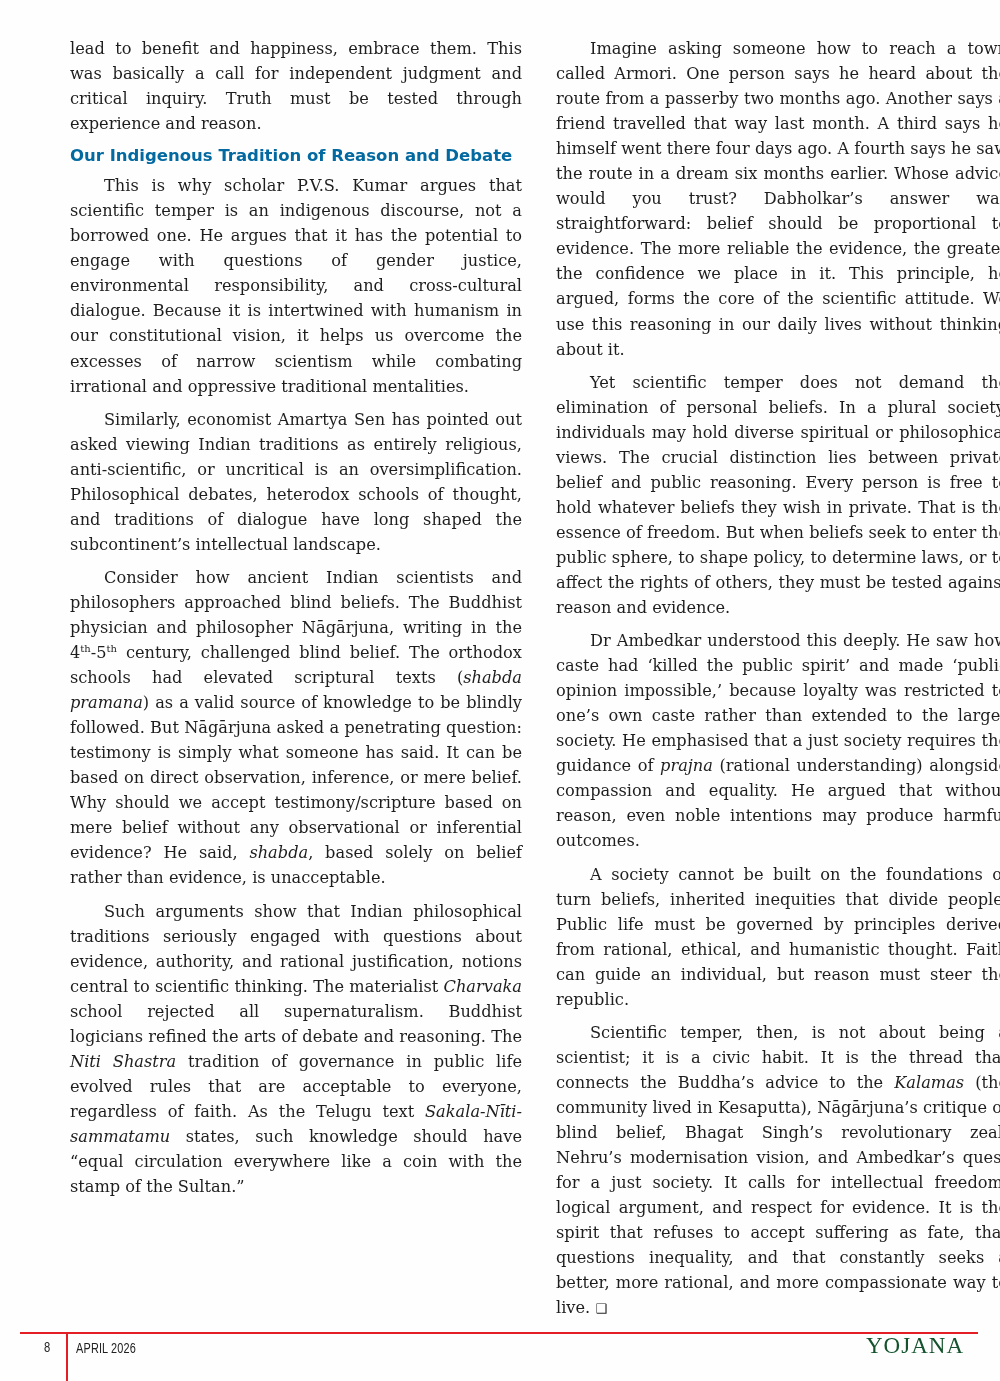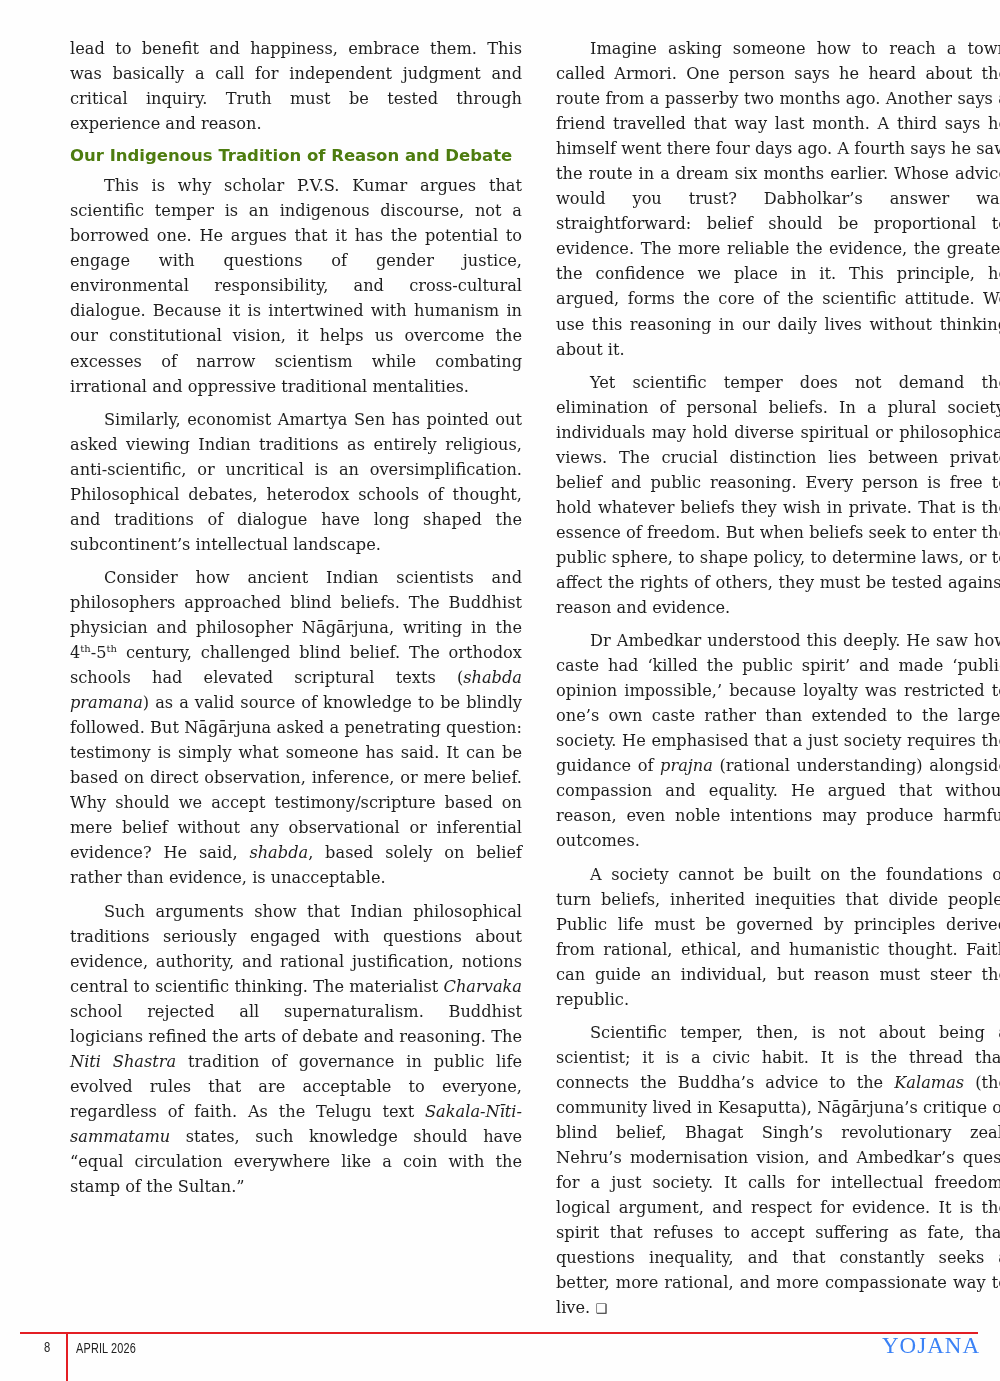--- a/index.html
+++ b/index.html
@@ -2,28 +2,28 @@
 <html><head>
 <meta charset="utf-8">
 <style>
   html, body { margin: 0; padding: 0; background: #fefefe; }
   body { width: 1000px; height: 1381px; position: relative; overflow: hidden; color: #1e1e1e; }
   .col { position: absolute; top: 36px; width: 452px; font-family: "DejaVu Serif", "Liberation Serif", serif; font-size: 16.2px; line-height: 25.05px; text-align: justify; margin-left: 32px; }
   .col.left { left: 38px; }
   .col.right { left: 524px; }
   .col p { margin: 0 0 8px 0; text-indent: 34px; }
   .col p.noindent { text-indent: 0; }
-  .col h2 { margin: 2px 0 5px 0; font-family: "DejaVu Sans", "Liberation Sans", sans-serif; font-weight: bold; font-size: 16.5px; line-height: 24px; color: #4d7c0f; text-align: left; }
+  .col h2 { margin: 2px 0 5px 0; font-family: "DejaVu Sans", "Liberation Sans", sans-serif; font-weight: bold; font-size: 16.5px; line-height: 24px; color: #0369a1; text-align: left; }
   sup { font-size: 10px; line-height: 0; }
   em { font-style: italic; }
   .footer-rule { position: absolute; left: 20px; right: 22px; top: 1332px; height: 2px; background: #e31e24; }
   .footer-vrule { position: absolute; left: 66px; top: 1333px; width: 2px; height: 48px; background: #e31e24; }
   .footer-page { position: absolute; left: 44px; top: 1339px; font-family: "Liberation Sans", sans-serif; font-size: 14px; color: #222; transform: scaleX(0.8); transform-origin: left; }
   .footer-date { position: absolute; left: 76px; top: 1340px; font-family: "Liberation Sans", sans-serif; font-size: 14px; color: #222; transform: scaleX(0.78); transform-origin: left; letter-spacing: 0.2px; }
-  .footer-brand { position: absolute; right: 20px; top: 1333px; font-family: "Liberation Serif", serif; font-size: 23px; color: #3b82f6; letter-spacing: 1px; }
+  .footer-brand { position: absolute; right: 36px; top: 1333px; font-family: "Liberation Serif", serif; font-size: 23px; color: #14532d; letter-spacing: 1px; }
   .endmark { font-family: "DejaVu Sans", sans-serif; font-size: 13px; }
 </style>
 </head>
 <body>
 
 <div class="col left">
   <p class="noindent">lead to benefit and happiness, embrace them. This was basically a call for independent judgment and critical inquiry. Truth must be tested through experience and reason.</p>
   <h2>Our Indigenous Tradition of Reason and Debate</h2>
   <p>This is why scholar P.V.S. Kumar argues that scientific temper is an indigenous discourse, not a borrowed one. He argues that it has the potential to engage with questions of gender justice, environmental responsibility, and cross-cultural dialogue. Because it is intertwined with humanism in our constitutional vision, it helps us overcome the excesses of narrow scientism while combating irrational and oppressive traditional mentalities.</p>
   <p>Similarly, economist Amartya Sen has pointed out asked viewing Indian traditions as entirely religious, anti-scientific, or uncritical is an oversimplification. Philosophical debates, heterodox schools of thought, and traditions of dialogue have long shaped the subcontinent’s intellectual landscape.</p>

